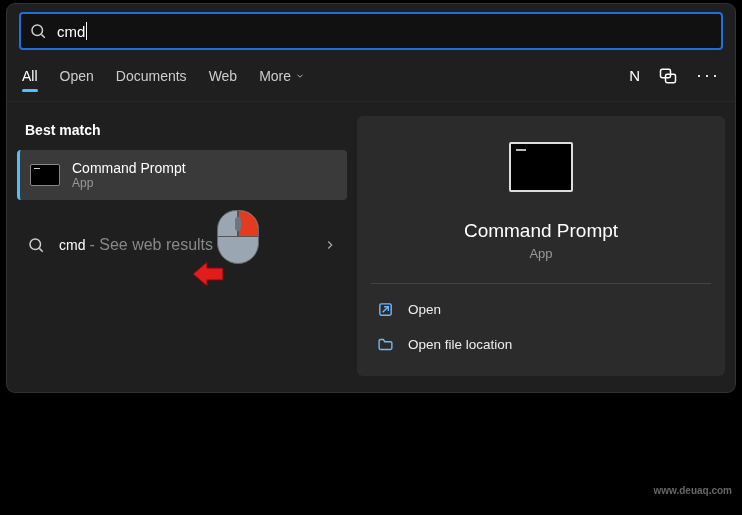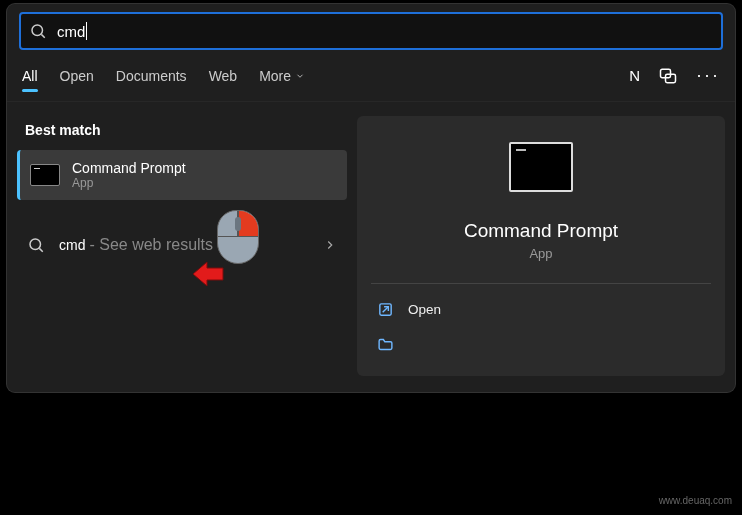--- a/index.html
+++ b/index.html
@@ -188,25 +188,26 @@
     z-index: 2;
   }
   .arrow-anno {
     position: absolute;
     left: 176px; top: 158px;
     width: 32px; height: 28px;
     z-index: 5;
   }
   .watermark {
     position: absolute;
-    right: 10px; bottom: 9px;
+    right: 10px; bottom: 19px;
     font-size: 10px;
     color: #666;
     font-family: Arial, sans-serif;
     z-index: 20;
+    font-weight: bold;
   }
 </style>
 </head>
 <body>
 
 <div class="window">
 
   <div class="search-bar">
     <svg class="icon" viewBox="0 0 24 24" fill="none" stroke="currentColor" stroke-width="2">
       <circle cx="11" cy="11" r="7"></circle>
@@ -289,20 +290,21 @@
               <rect x="4" y="4" width="16" height="16" rx="2"></rect>
               <polyline points="10 8 16 8 16 14"></polyline>
               <line x1="16" y1="8" x2="8" y2="16"></line>
             </svg>
           <span>Open</span>
         </div>
         <div class="action">
           <svg viewBox="0 0 24 24" fill="none" stroke="currentColor" stroke-width="2">
               <path d="M3 7a2 2 0 0 1 2-2h4l2 3h8a2 2 0 0 1 2 2v7a2 2 0 0 1-2 2H5a2 2 0 0 1-2-2z"></path>
             </svg>
+          <span>Open file location</span>
         </div>
       </div>
     </div>
 
   </div>
 </div>
 
 <div class="watermark">www.deuaq.com</div>
 
 </body></html>

